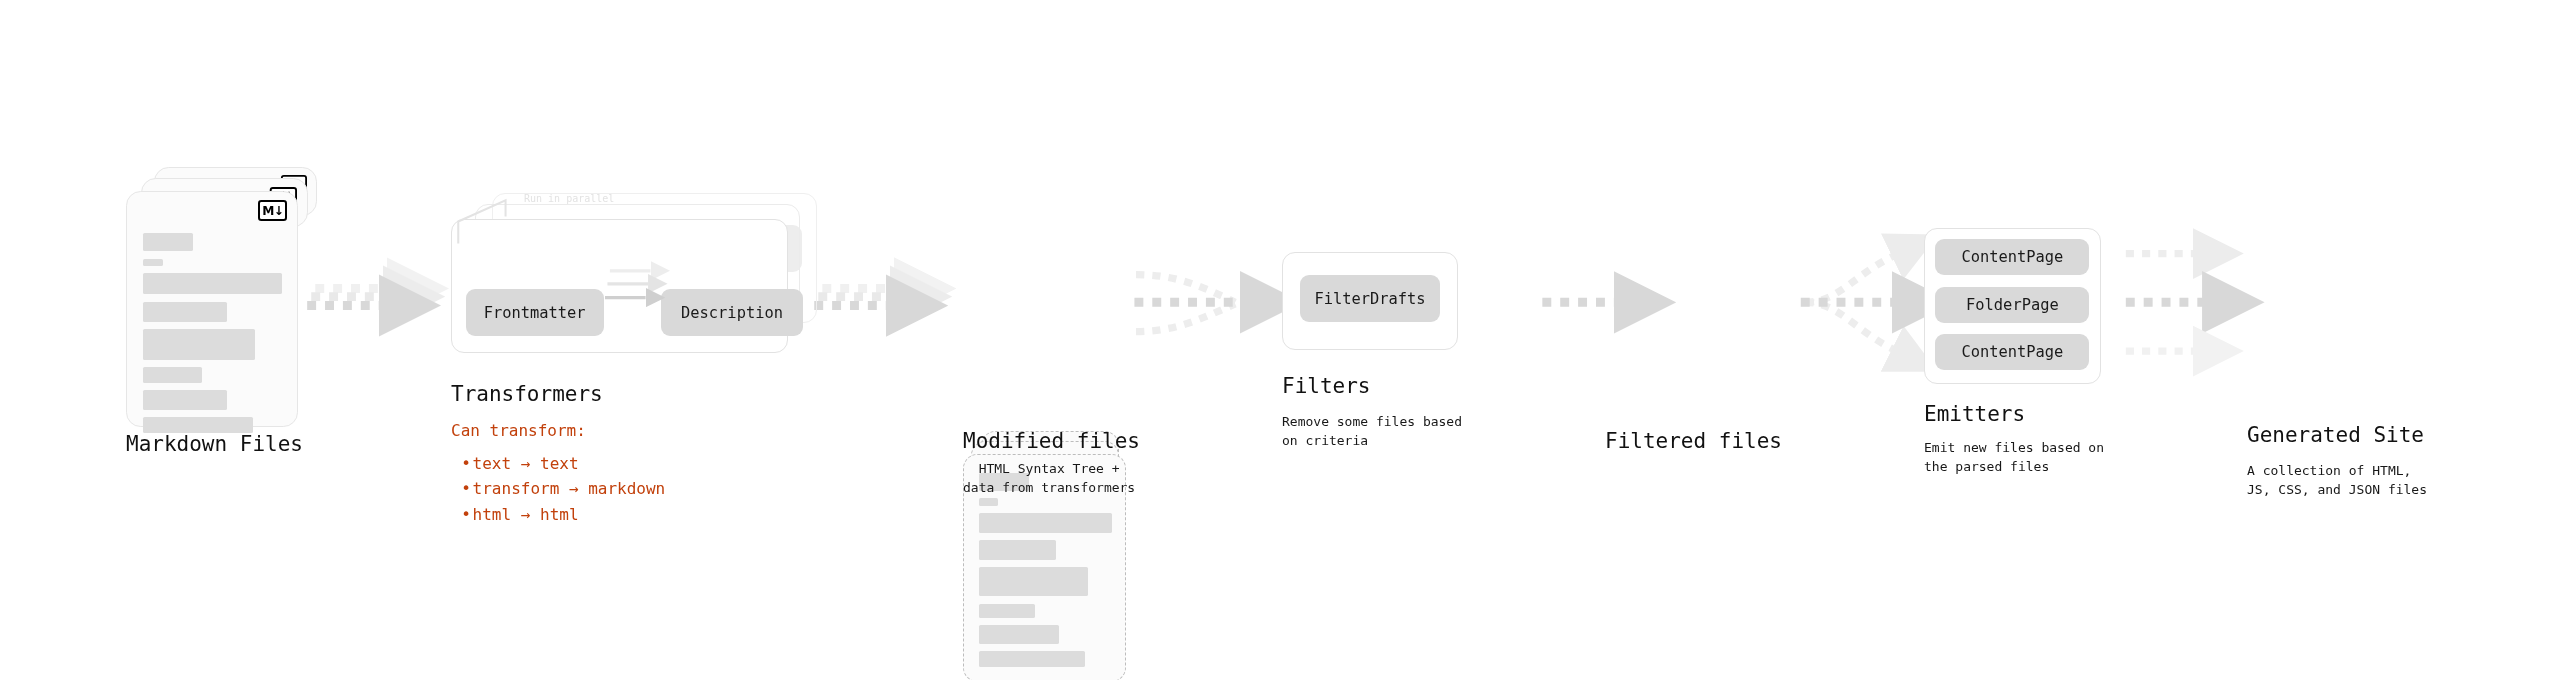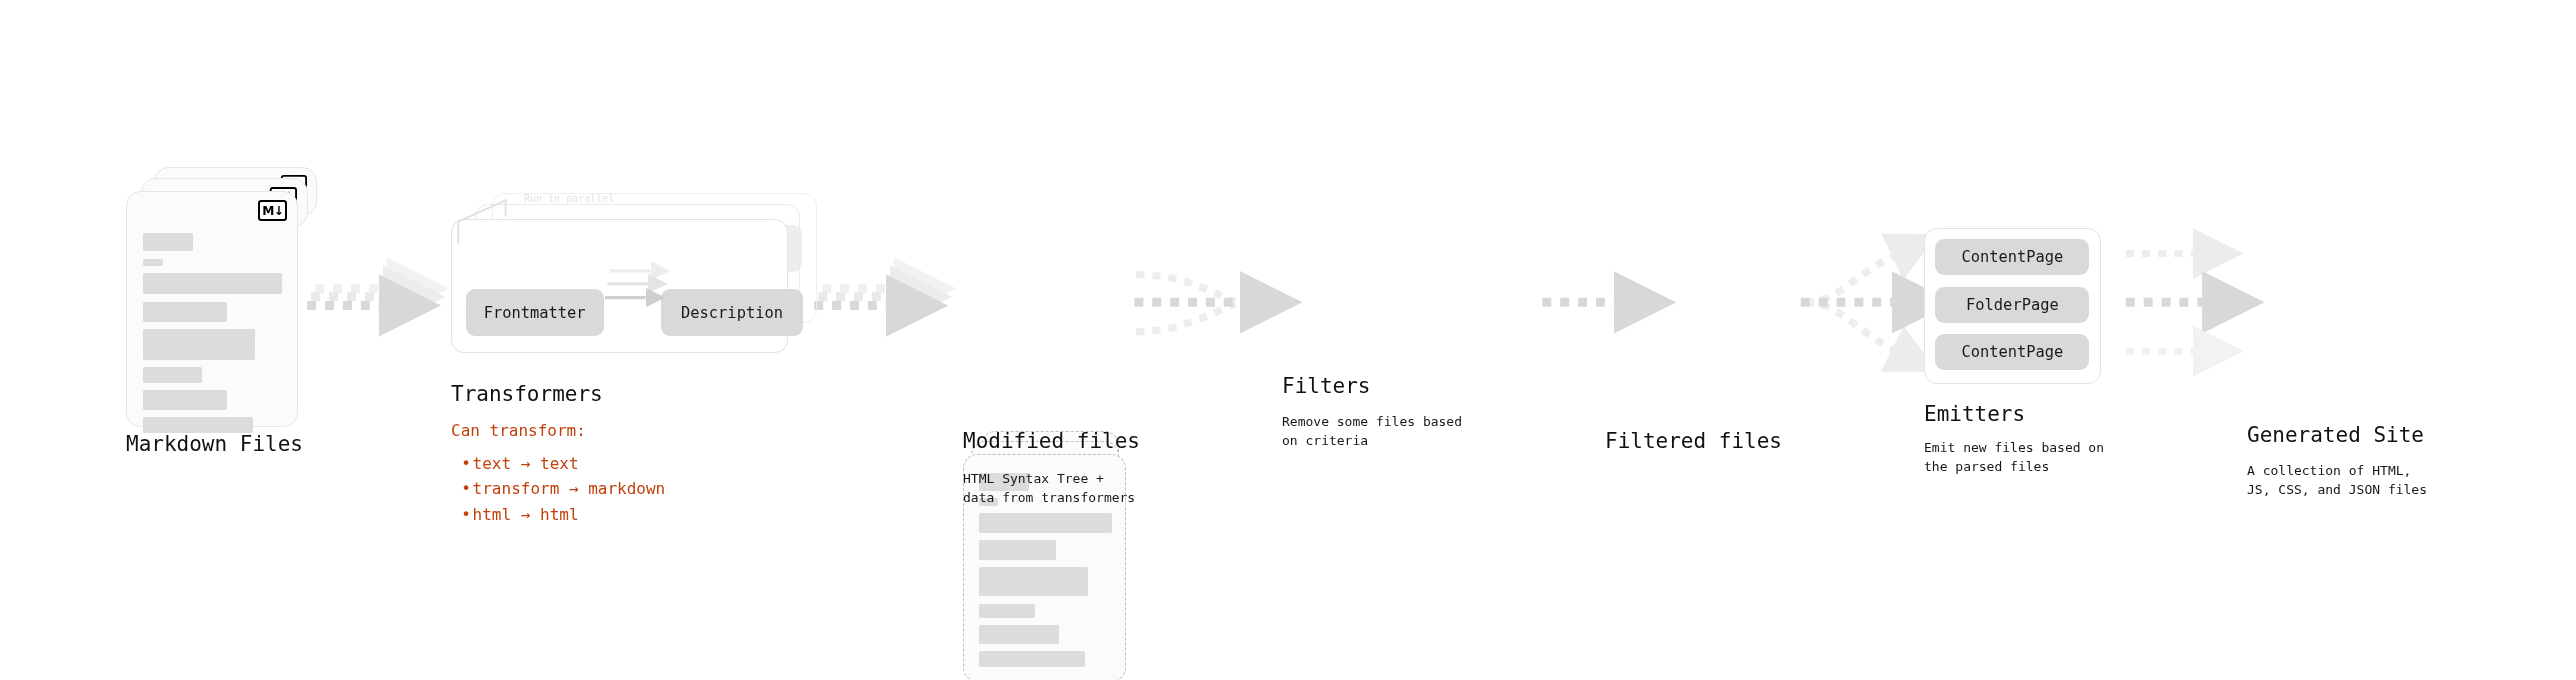--- a/index.html
+++ b/index.html
@@ -287,23 +287,27 @@
         <div class="ln" style="width:100%; height:20.3px; margin-top:4.9px;"></div>
         <div class="ln" style="width:58%; height:19.5px;"></div>
         <div class="ln" style="width:82%; height:29px;"></div>
         <div class="ln" style="width:42%; height:14.6px;"></div>
         <div class="ln" style="width:60%; height:18.7px;"></div>
         <div class="ln" style="width:80%; height:15.4px;"></div>
       </div>
     </div>
   </div>
   <div class="caption" style="left:963px; top:429px;">Modified files</div>
-  <div class="subcaption" style="left:963px; top:470px;">HTML Syntax Tree +
+  <div class="subcaption" style="left:963px; top:460px;text-align:center;">HTML Syntax Tree +
 data from transformers</div>
 
+  <div class="node" style="left:1282px; top:252px; width:179px; height:98px;">
+    <div class="groupbox" style="left:0px; top:0px; width:176px; height:98px;"></div>
+    <div class="pill" style="left:18px; top:23px; width:140px; height:47px;">FilterDrafts</div>
+  </div>
   <div class="caption" style="left:1282px; top:374px;">Filters</div>
   <div class="subcaption" style="left:1282px; top:413px;">Remove some files based
 on criteria</div>
 
   <div class="caption" style="left:1605px; top:429px;">Filtered files</div>
 
   <div class="node" style="left:1924px; top:228px; width:187px; height:147px;">
     <div class="groupbox" style="left:0px; top:0px; width:177px; height:156px;"></div>
     <div class="pill" style="left:11.4px; top:11.4px; width:154px; height:36px;">ContentPage</div>
     <div class="pill" style="left:11.4px; top:59px; width:154px; height:36px;">FolderPage</div>

